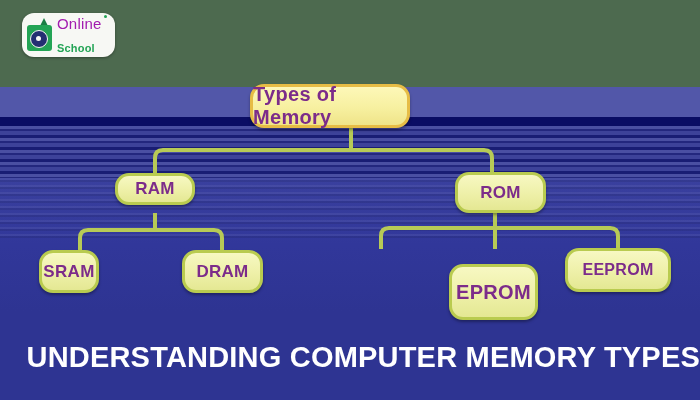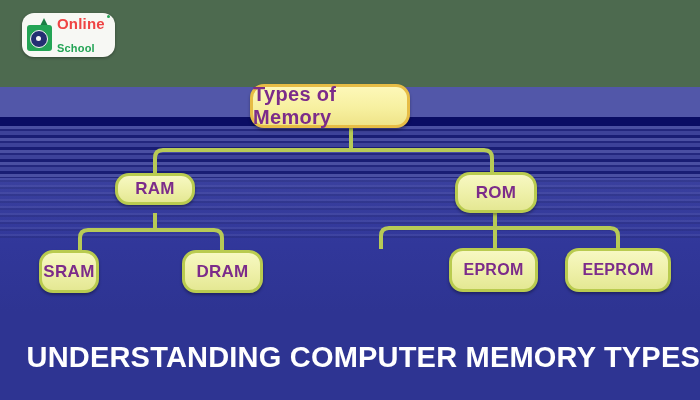--- a/index.html
+++ b/index.html
@@ -77,21 +77,21 @@
     position: absolute; left: 3px; bottom: 4px; width: 18px; height: 18px;
     background: #232f72; border-radius: 50%;
     border: 1.5px solid #f7f8f4;
   }
   .logo-mark .donut::after {
     content: ""; position: absolute; left: 5px; top: 5px; width: 5px; height: 5px;
     background: #f7f8f4; border-radius: 50%;
   }
   .logo-text { display: flex; flex-direction: column; line-height: 1; }
   .logo-line1 {
-    color: #ef4444; font-weight: bold; font-size: 15px; letter-spacing: 0.2px;
+    color: #a21caf; font-weight: normal; font-size: 15px; letter-spacing: 0.2px;
     position: relative;
   }
   .logo-line1 .tm-dot {
     position: absolute; right: -5px; top: -1px; width: 3px; height: 3px;
     background: #23a455; border-radius: 50%;
   }
   .logo-line2 {
     color: #23a455; font-weight: bold; font-size: 11px; margin-top: 12px;
     letter-spacing: 0.2px;
   }
@@ -111,25 +111,25 @@
     letter-spacing: 0.3px;
     box-shadow: 0 2px 3px rgba(0,0,10,0.35);
   }
   .node-root {
     left: 250px; top: 84px; width: 160px; height: 44px;
     font-size: 20px;
     border-color: #e6bc45;
     background: linear-gradient(180deg, #fdf8b8 0%, #f7f0a0 55%, #efe489 100%);
   }
   .node-ram    { left: 115px; top: 173px; width: 80px;  height: 32px; }
-  .node-rom    { left: 455px; top: 172px; width: 82px;  height: 41px; border-radius: 15px; }
+  .node-rom    { left: 455px; top: 172px; width: 91px;  height: 41px; }
   .node-sram   { left: 39px;  top: 250px; width: 60px;  height: 43px; }
   .node-dram   { left: 182px; top: 250px; width: 81px;  height: 43px; }
   .node-prom   { left: 346px; top: 248px; width: 70px;  height: 44px; font-size: 16px; }
-  .node-eprom  { left: 449px; top: 248px; width: 89px;  height: 44px; font-size: 16px; }
+  .node-eprom  { left: 449px; top: 264px; width: 89px;  height: 56px; font-size: 20px; }
   .node-eeprom { left: 565px; top: 248px; width: 106px; height: 44px; font-size: 16px; }
 
   
   .caption {
     position: absolute; left: 0; top: 341px; width: 700px;
     text-align: right;
     color: #ffffff;
     font-weight: 800;
     font-size: 29px;
     letter-spacing: 0.2px;

